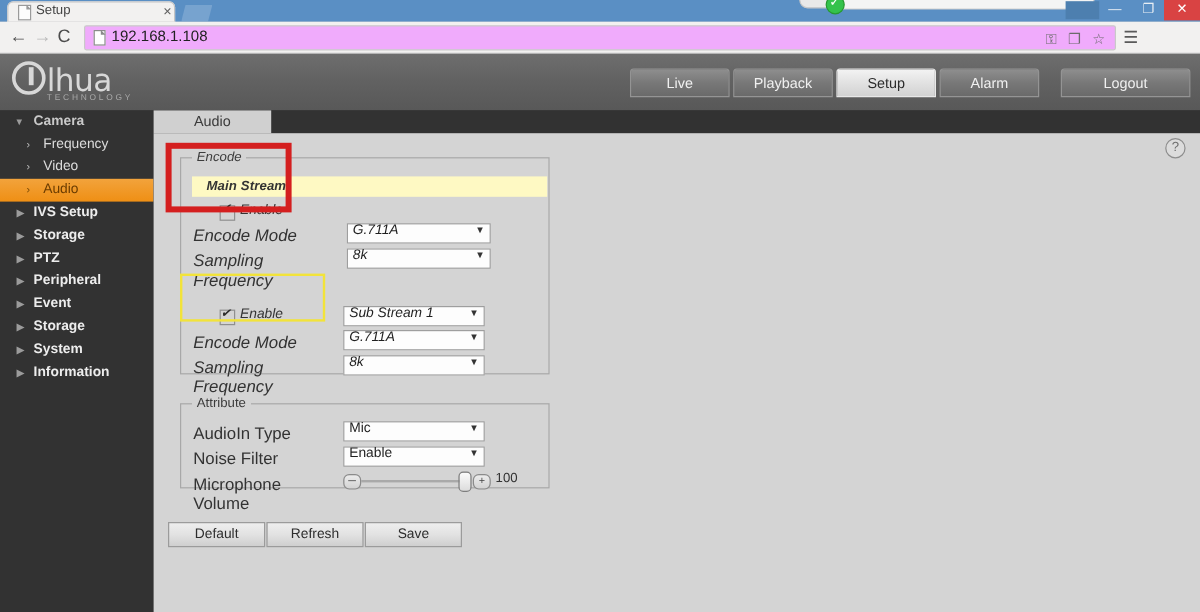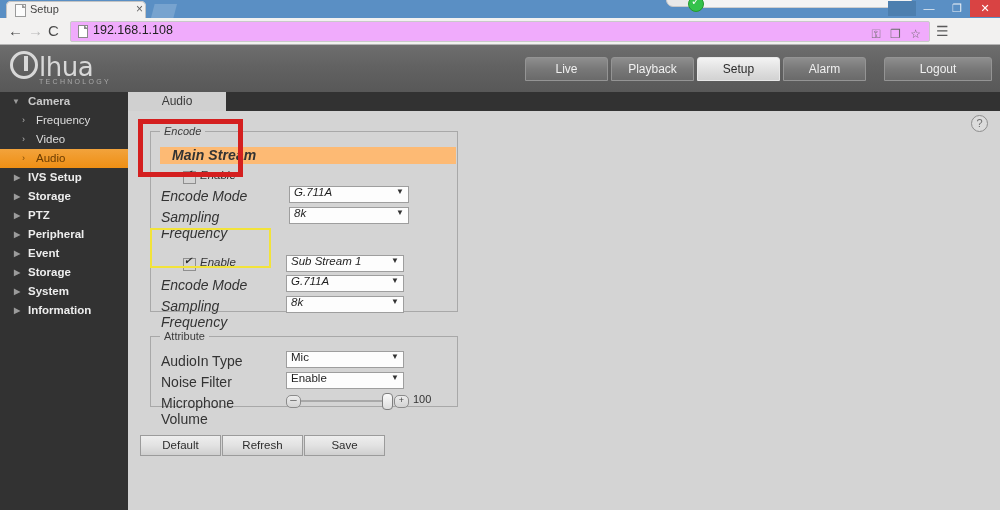--- a/index.html
+++ b/index.html
@@ -199,21 +199,21 @@
     border: 1px solid #a8a8a8; background: transparent;
   }
   fieldset.box > legend {
     margin-left: 9px; padding: 0 4px; font-size: 11px; color: #3c3c3c;
   }
   .box-encode { left: 22px; top: 14px; width: 306px; height: 185px; font-style: italic; }
   .box-attr   { left: 22px; top: 219px; width: 306px; height: 75px; }
 
   .streamhdr {
     position: absolute; height: 17px; line-height: 17px;
-    background: #fdba74; color: #333; font-size: 14px;
+    background: #fef9c3; color: #333; font-size: 11px;
     padding-left: 12px; font-weight: bold; letter-spacing: .1px;
   }
   .lbl { position: absolute; text-align: left; font-size: 14px; color: #333; }
   .cbx {
     position: absolute; width: 11px; height: 11px; top: 3px;
     background: #d4d4d4; border: 1px solid #8f8f8f;
   }
   .cbx:after {
     content: "✔"; position: absolute; left: 0px; top: -4px;
     font-size: 10px; color: #2a2a2a;

